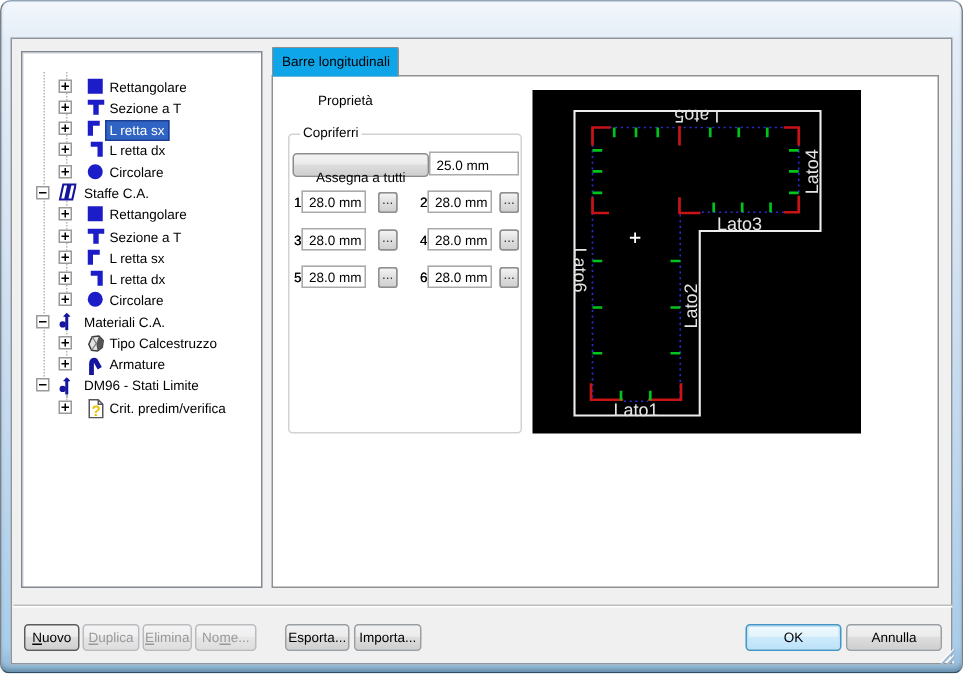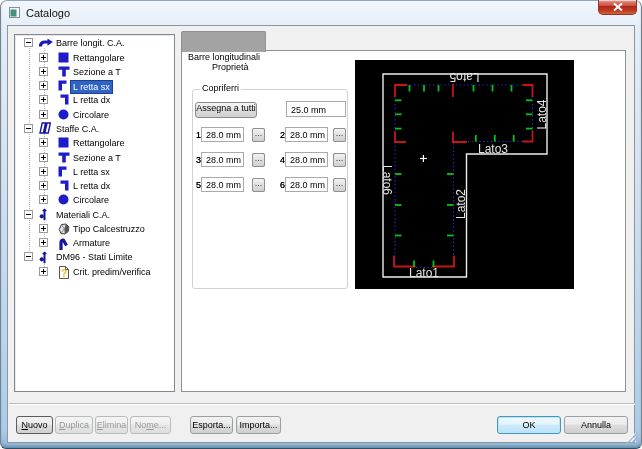--- a/index.html
+++ b/index.html
@@ -17,21 +17,21 @@
 .trow{position:absolute;height:14px;white-space:nowrap;}
 .trow .txt{position:absolute;top:2px;}
 .pm{position:absolute;width:9px;height:9px;border:1px solid #9a9a9a;background:#fff;top:2px;}
 .pm:before,.pm:after{content:"";position:absolute;background:#000;}
 .pm:before{left:1px;right:1px;top:3px;height:1px;}
 .pm.plus:after{top:1px;bottom:1px;left:3px;width:1px;}
 .ticon{position:absolute;top:0px;width:13px;height:13px;}
 .sel{background:#2f63c4;color:#fff;border:1px solid #1c3f94;padding:1px 2px;margin-top:-1px;}
 .tline{position:absolute;border-left:1px dotted #b5b5b5;width:0;}
 
-#tab{position:absolute;left:173px;top:5px;width:85px;height:20px;background:#a3a3a3;border:1px solid #8e9092;border-bottom:none;border-radius:2px 2px 0 0;padding-top:20px;padding-left:6px;z-index:2;white-space:nowrap;}
+#tab{position:absolute;left:173px;top:5px;width:85px;height:20px;background:#0ea5e9;border:1px solid #8e9092;border-bottom:none;border-radius:2px 2px 0 0;padding-top:4px;padding-left:6px;z-index:2;white-space:nowrap;}
 #pane{position:absolute;left:173px;top:24px;width:445px;height:342px;background:#fff;border:1px solid #8e9092;}
 
 #lblprop{position:absolute;left:11px;top:11px;margin-left:19px;}
 #inpprop{position:absolute;left:68px;top:8px;width:101px;height:17px;border:1px solid #a8aaad;background:#fff;padding:3px 0 0 5px;}
 #grp{position:absolute;left:10px;top:38px;width:156px;height:200px;border:1px solid #d2d2d2;border-radius:3px;}
 #grp .legend{position:absolute;left:7px;top:-7px;background:#fff;padding:0 2px;}
 .btn{position:absolute;background:linear-gradient(180deg,#f3f3f3 0%,#ebebeb 45%,#dddddd 50%,#cfcfcf 100%);border:1px solid #8c8c8c;border-radius:3px;text-align:center;}
 .fld{position:absolute;background:#fff;border:1px solid #a8aaad;padding-top:2px;padding-left:4px;white-space:nowrap;}
 .dots{position:absolute;width:13px;height:14px;background:linear-gradient(180deg,#f4f4f4,#dfdfdf 50%,#d0d0d0);border:1px solid #909090;border-radius:2px;text-align:center;font-size:9px;line-height:9px;color:#333;}
 .num{position:absolute;width:10px;text-align:right;}
@@ -39,48 +39,27 @@
 
 #sep{position:absolute;left:1px;top:377px;width:626px;height:2px;border-top:1px solid #bdbdbd;border-bottom:1px solid #fff;}
 .bbtn{position:absolute;top:390px;height:18px;background:linear-gradient(180deg,#f2f2f2 0%,#ebebeb 45%,#dddddd 50%,#cfcfcf 100%);border:1px solid #9a9fa3;border-radius:3px;text-align:center;padding-top:3px;font-size:9px;}
 .bbtn.dis{color:#97999b;border-color:#b8bcbf;background:linear-gradient(180deg,#f4f4f4,#efefef 45%,#e6e6e6 50%,#dedede 100%);}
 u{text-decoration:underline;}
 #grip{position:absolute;left:623px;top:429px;width:14px;height:14px;}
 </style></head>
 <body>
 <div id="all">
 <div id="win"></div>
-<div id="titlebar">
- <svg id="titleicon" width="11" height="11">
-        <rect x="0.5" y="0.5" width="10" height="10" fill="#f6f8f8" stroke="#8a9096" stroke-width="1"></rect>
-        <rect x="1.5" y="2.5" width="6" height="7" fill="#41917e"></rect>
-        <rect x="8" y="1.5" width="2" height="2.5" fill="#fff"></rect>
-      </svg>
- <div id="titletext">Catalogo</div>
- <div id="closebtn">
-        <svg width="10" height="8" viewBox="0 0 10 8">
-          <path d="M1 0.5 L9 7.5 M9 0.5 L1 7.5" stroke="#ffffff" stroke-width="2" fill="none"></path>
-        </svg>
-      </div>
-</div>
 <div id="client">
  <div id="tree">
  <div class="tline" style="left:14px;top:13px;height:209px;"></div>
  <div class="tline" style="left:29px;top:13px;height:67px;"></div>
  <div class="tline" style="left:29px;top:99px;height:67px;"></div>
  <div class="tline" style="left:29px;top:185px;height:23px;"></div>
  <div class="tline" style="left:29px;top:228px;height:10px;"></div>
- <div class="trow" style="left:0;top:1.3px;width:159px;">
-          <div class="pm" style="left:9px;"></div>
-          <div class="ticon" style="left:24px;top:0.5px;"><svg width="14" height="12" viewBox="0 0 14 12">
-              <path d="M1.5 9.5 Q1.5 5 6 5 L9 5" stroke="#1a1ab8" stroke-width="3.2" fill="none"></path>
-              <path d="M8.5 1.5 L13.8 5.1 L8.5 8.8 Z" fill="#1a1ab8"></path>
-            </svg></div>
-          <span class="txt" style="left:41px;">Barre longit. C.A.</span>
-        </div>
  <div class="trow" style="left:0;top:15.6px;width:159px;">
           <div class="pm plus" style="left:24px;"></div>
           <div class="ticon" style="left:43px;top:1px;"><svg width="11" height="11">
               <rect x="0.5" y="0.5" width="10" height="10" fill="#1c1cc8"></rect>
             </svg></div>
           <span class="txt" style="left:58px;">Rettangolare</span>
         </div>
  <div class="trow" style="left:0;top:29.8px;width:159px;">
           <div class="pm plus" style="left:24px;"></div>
           <div class="ticon" style="left:43px;top:1px;"><svg width="12" height="11" viewBox="0 0 12 11">
@@ -194,21 +173,21 @@
             </svg></div>
           <span class="txt" style="left:58px;">Crit. predim/verifica</span>
         </div>
  </div>
  <div id="tab">Barre longitudinali</div>
  <div id="pane">
   <div id="lblprop">Proprietà</div>
   <div id="grp">
           <div class="legend">Copriferri</div>
         </div>
-  <div class="btn" style="left:13px;top:51px;width:62px;height:16px;padding-top:0;">Assegna a tutti</div>
+  <div class="btn" style="left:13px;top:51px;width:91px;height:16px;padding-top:10px;">Assegna a tutti</div>
   <div class="fld" style="left:104px;top:50px;width:60px;height:16px;padding-top:3px;">25.0 mm</div>
   <div class="num" style="left:9px;top:79px;">1</div>
   <div class="fld" style="left:19px;top:76px;width:43px;height:15px;">28.0 mm</div>
   <div class="dots" style="left:70px;top:77px;">...</div>
   <div class="num" style="left:93px;top:79px;">2</div>
   <div class="fld" style="left:103px;top:76px;width:43px;height:15px;">28.0 mm</div>
   <div class="dots" style="left:151px;top:77px;">...</div>
   <div class="num" style="left:9px;top:104px;">3</div>
   <div class="fld" style="left:19px;top:101px;width:43px;height:15px;">28.0 mm</div>
   <div class="dots" style="left:70px;top:102px;">...</div>

